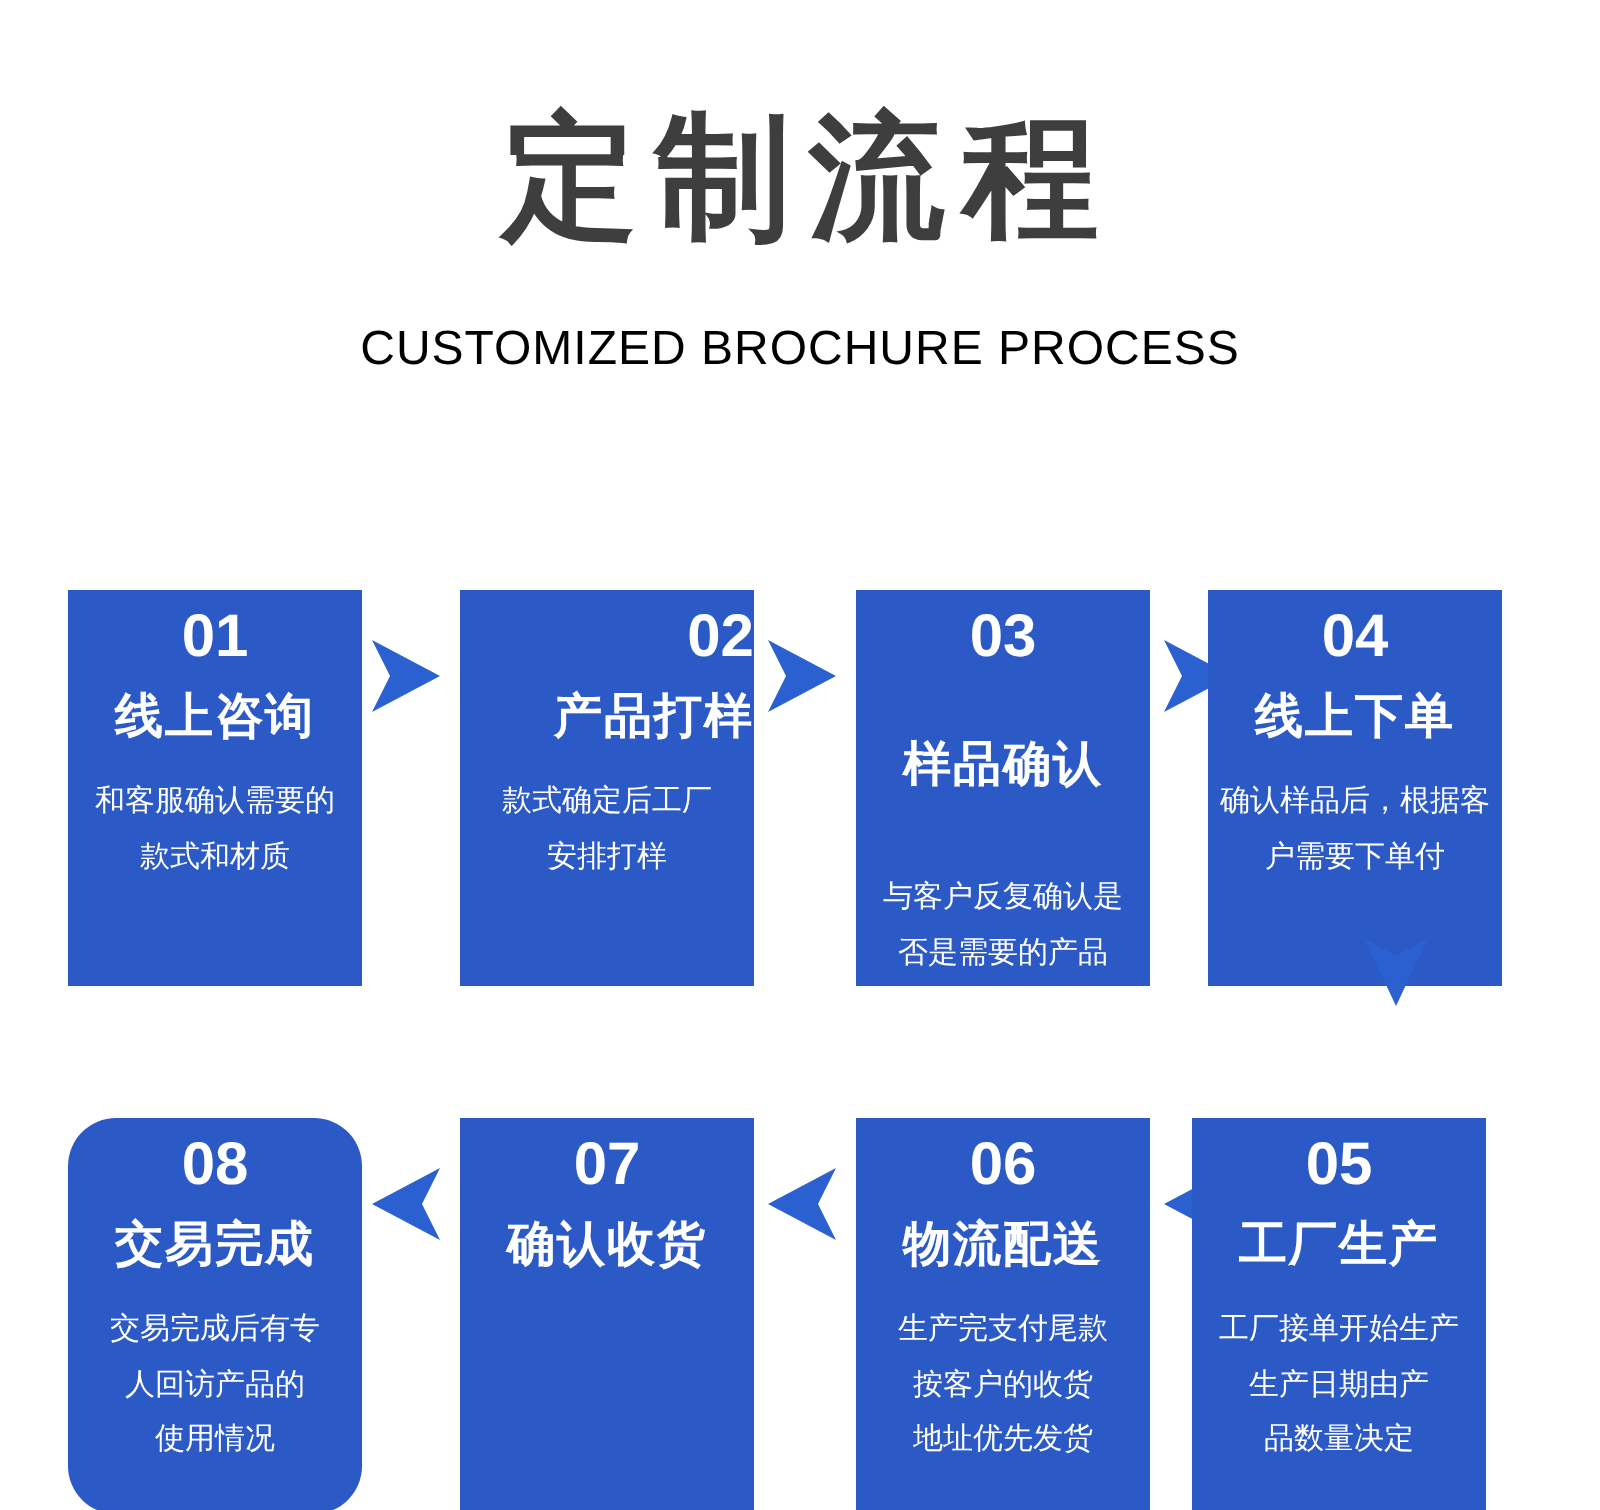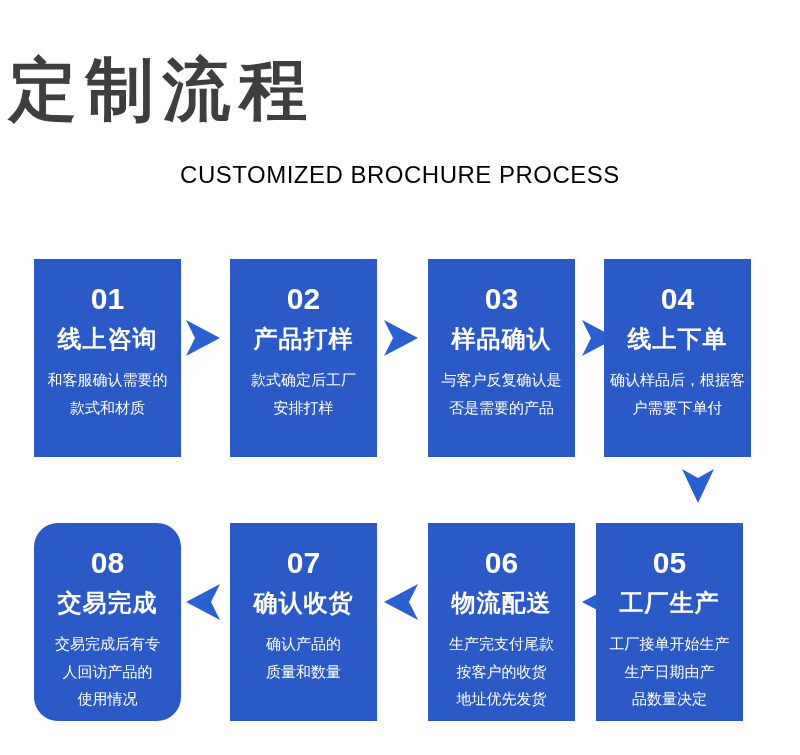--- a/index.html
+++ b/index.html
@@ -12,21 +12,21 @@
     background: #ffffff;
     overflow: hidden;
   }
 
   
   .main-title {
     position: absolute;
     top: 48px;
     left: 0;
     width: 100%;
-    text-align: left;
+    text-align: center;
     font-size: 68px;
     font-weight: 800;
     color: #3e3e3e;
     letter-spacing: 0.13em;
     text-indent: 0.13em;
     line-height: 82px;
   }
   .sub-title {
     position: absolute;
     top: 160px;
@@ -45,21 +45,22 @@
     position: absolute;
     width: 147px;
     height: 198px;
     background: #2b5ac6;
     color: #ffffff;
     text-align: center;
     display: flex;
     flex-direction: column;
     align-items: center;
     box-sizing: border-box;
-    padding-top: 24px;
+    padding-top: 8px;
+    margin-top: 36px;
   }
   .step-num {
     font-size: 30px;
     font-weight: 700;
     line-height: 32px;
   }
   .step-title {
     font-size: 24px;
     font-weight: 700;
     line-height: 36px;
@@ -71,22 +72,22 @@
     font-size: 15px;
     line-height: 27.5px;
     width: 100%;
     padding: 0 1px;
     box-sizing: border-box;
     font-family: Liberation Mono, monospace;
   }
 
   
   .pos-b1 { left: 34px;  top: 259px; }
-  .pos-b2 { left: 230px; top: 259px; }
-  .pos-b3 { left: 428px; top: 259px; }
+  .pos-b2 { left: 230px; top: 259px; align-items: flex-end; }
+  .pos-b3 { left: 428px; top: 259px; gap: 24px; }
   .pos-b4 { left: 604px; top: 259px; }
   
   .pos-b8 { left: 34px;  top: 523px; border-radius: 24px; }
   .pos-b7 { left: 230px; top: 523px; }
   .pos-b6 { left: 428px; top: 523px; }
   .pos-b5 { left: 596px; top: 523px; }
 
   
   .arrow {
     position: absolute;
@@ -184,24 +185,20 @@
 
   <div class="arrow pos-al1">
     <svg viewBox="0 0 36 40">
         <polygon points="35,2 26,20 35,38 1,20"></polygon>
       </svg>
   </div>
 
   <div class="step-box pos-b7">
     <div class="step-num">07</div>
     <div class="step-title">确认收货</div>
-    <div class="step-body">
-      <div>确认产品的</div>
-      <div>质量和数量</div>
-    </div>
   </div>
 
   <div class="arrow pos-al2">
     <svg viewBox="0 0 36 40">
         <polygon points="35,2 26,20 35,38 1,20"></polygon>
       </svg>
   </div>
 
   <div class="step-box pos-b6">
     <div class="step-num">06</div>

